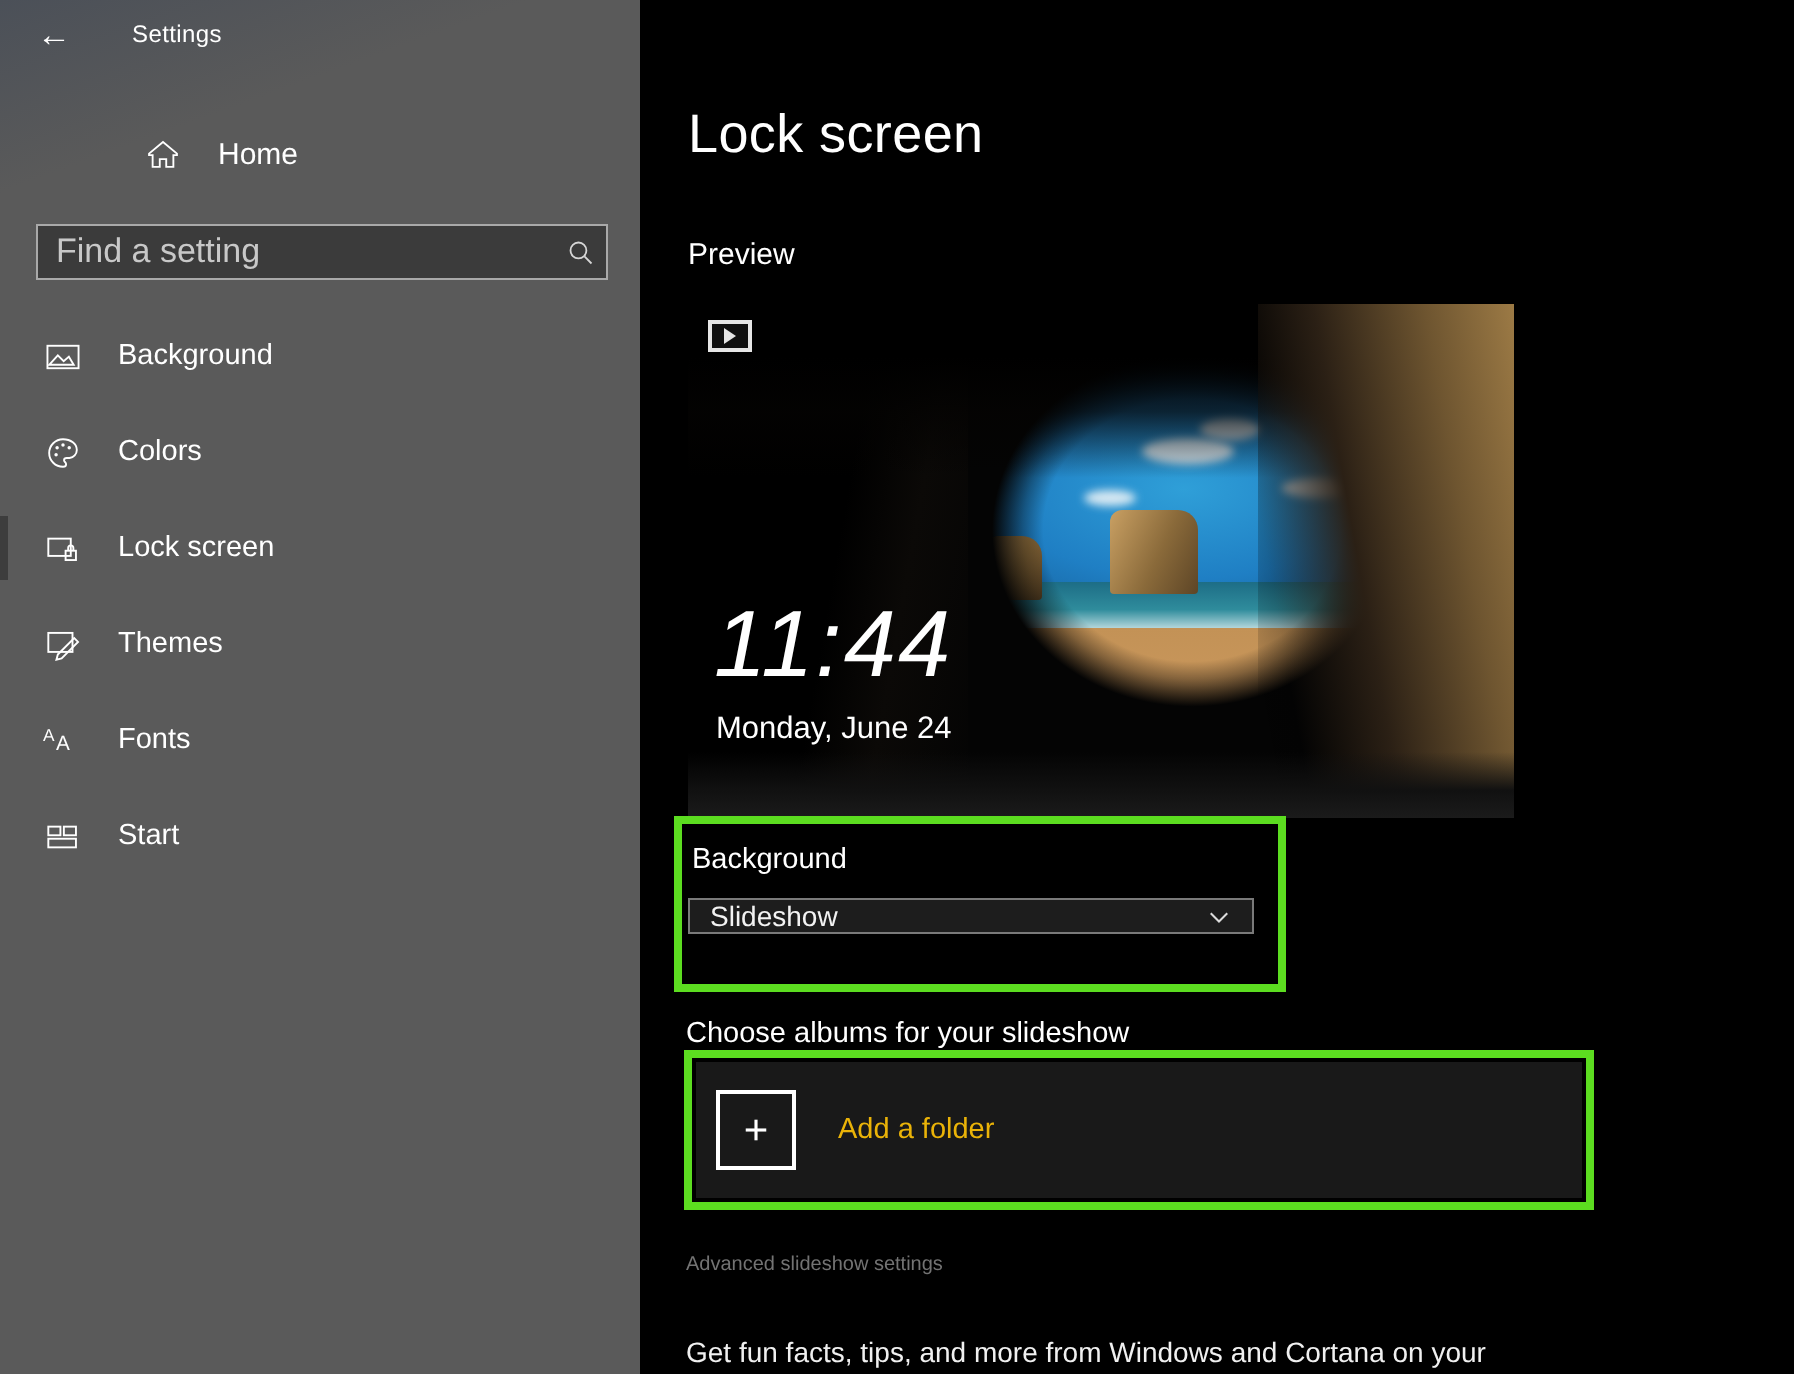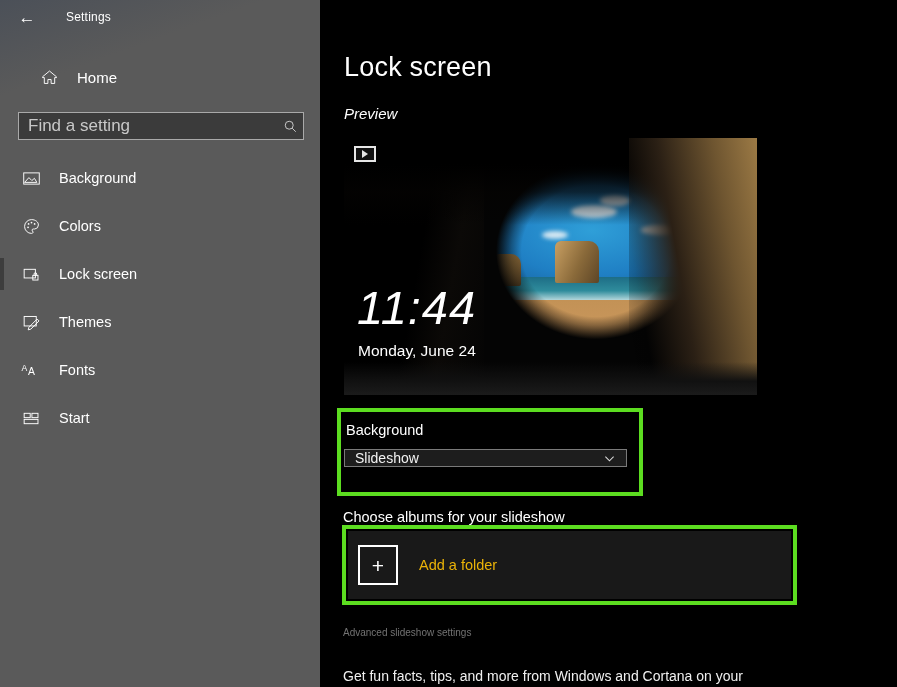--- a/index.html
+++ b/index.html
@@ -18,21 +18,21 @@
   }
   #titlebar { height:34px; display:flex; align-items:center; }
   #back-btn {
     width:46px; height:30px; display:flex; align-items:center; justify-content:center;
     color:#ffffff; font-size:17px; line-height:1; margin-left:4px;
   }
   #app-title {
     font-size:12px; color:#ffffff; margin-left:16px; letter-spacing:.2px;
   }
   #home-row {
-    display:flex; align-items:center; height:42px; margin-top:22px; padding-left:36px;
+    display:flex; align-items:center; height:42px; margin-top:22px; padding-left:36px;margin-left:32px;
   }
   .nav-ico {
     width:26px; min-width:26px; display:flex; align-items:center; justify-content:center;
     color:#ffffff;
   }
   #home-label { font-size:15px; color:#ffffff; margin-left:15px; }
   #search-wrap {
     margin:14px 16px 0 18px; height:28px; position:relative;
     background:#3b3b3b; border:1px solid #a9a9a9;
     display:flex; align-items:center;
@@ -57,21 +57,21 @@
   .nav-item.selected::before {
     content:""; position:absolute; left:0; top:8px; width:4px; height:32px; background:#3d3d3d;
   }
 
   
   #main { position:absolute; left:320px; top:0; right:0; bottom:0; background:#000; }
   #page-title {
     font-size:27px; color:#ffffff; font-weight:normal;
     margin:52px 0 0 24px; letter-spacing:.2px;
   }
-  #preview-heading { font-size:15px; color:#ffffff; margin:22px 0 0 24px;font-style:italic; }
+  #preview-heading { font-size:15px; color:#ffffff; margin:36px 0 0 24px; }
 
   
   #preview {
     position:relative; margin:16px 0 0 24px; width:413px; height:257px;
     overflow:hidden; background:#000;
   }
   #pv-sky {
     position:absolute; left:0; top:0; width:100%; height:100%;
     background:
       radial-gradient(ellipse 58% 46% at 60% 36%, #2f9fd8 0%, #1f7fc4 38%, #17639e 62%, rgba(10,50,80,0) 78%),

